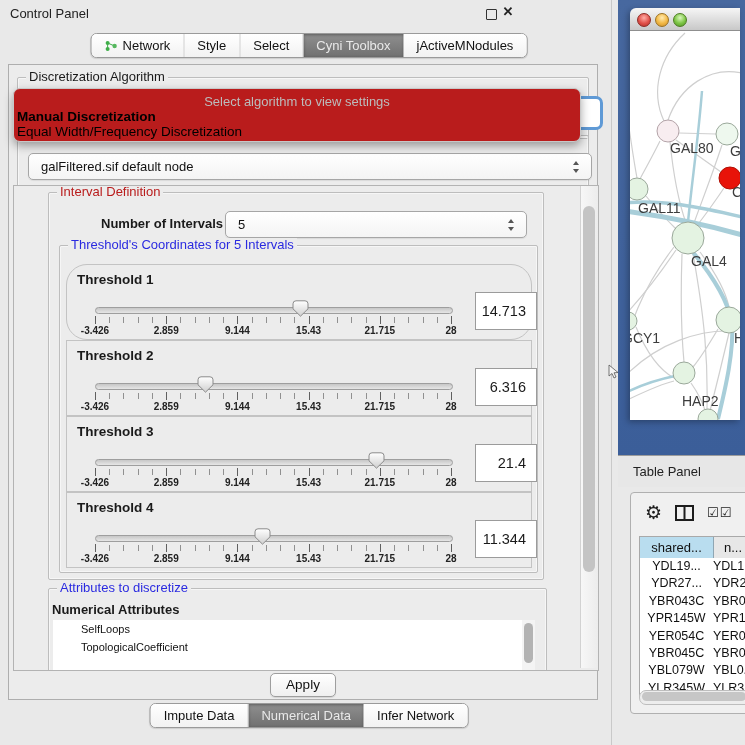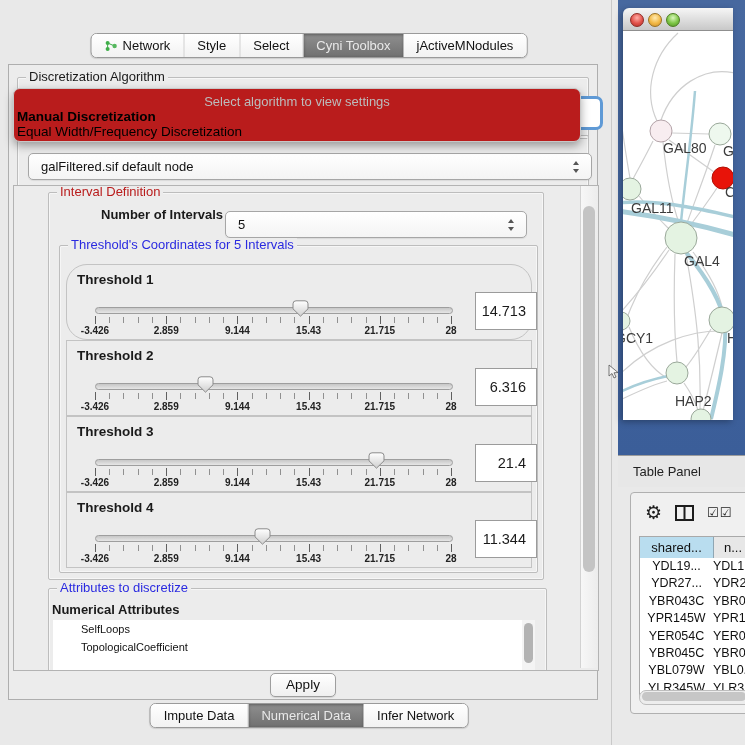--- a/index.html
+++ b/index.html
@@ -64,21 +64,21 @@
   
   .tabledata-group{left:8px;top:70px;width:570px;height:56px;}
   .tabledata-combo{left:10px;top:17px;width:550px;height:25px;}
 
   
   .scrollpane{left:4px;top:120px;width:584px;height:484px;border:1px solid #b3b3b3;background:#ececec;overflow:hidden;}
   .v-scrollbar{position:absolute;right:0;top:0;width:17px;height:482px;background:linear-gradient(90deg,#f7f7f7,#ececec);border-left:1px solid #d2d2d2;}
   .v-thumb{position:absolute;left:2px;top:20px;width:12px;height:366px;background:#c4c4c4;border-radius:6px;}
 
   .interval-group{left:34px;top:6px;width:494px;height:386px;}
-  .num-label{position:absolute;left:52px;top:14px;font-size:13px;font-weight:bold;}
+  .num-label{position:absolute;left:52px;top:23px;font-size:13px;font-weight:bold;}
   .num-combo{left:176px;top:18px;width:288px;height:25px;}
   .thr-group{left:10px;top:52px;width:477px;height:326px;}
   .thr-panel{position:absolute;left:6px;width:464px;height:74px;border:1px solid #c3c3c3;background:#ececec;}
   .thr-label{position:absolute;left:10px;top:7px;font-size:13.5px;font-weight:bold;}
   .thr-track{position:absolute;left:28px;top:42px;width:356px;height:5px;border:1px solid #9e9e9e;border-radius:4px;
              background:linear-gradient(#c7c7c7,#e6e6e6);}
   .thr-thumb{position:absolute;top:35px;width:17px;height:17px;}
   .thr-minor-ticks{position:absolute;left:28px;top:52px;width:357px;height:6px;
              background:repeating-linear-gradient(90deg,#909090 0 1px,transparent 1px 14.24px);}
   .thr-major-tick{position:absolute;top:51px;width:1px;height:8px;background:#606060;}
@@ -92,21 +92,21 @@
   .attr-item{padding-left:28px;font-size:11px;line-height:18px;color:#111;white-space:nowrap;}
   .attr-scrollbar{position:absolute;right:0;top:0;width:13px;height:60px;background:#f4f4f4;}
   .attr-thumb{position:absolute;left:2px;top:3px;width:9px;height:40px;background:#b3b3b3;border-radius:5px;}
 
   .apply-btn{left:50%;top:608px;transform:translateX(-50%);width:64px;height:22px;
              background:linear-gradient(#ffffff,#efefef);border:1px solid #9e9e9e;border-radius:5px;
              font-size:13.5px;text-align:center;line-height:21px;color:#111;box-shadow:0 1px 1px rgba(0,0,0,0.1);}
 
   
   .desktop{left:618px;top:0;width:127px;height:455px;background:linear-gradient(180deg,#47689f,#3b5e99);}
-  .net-window{left:5px;top:8px;width:110px;height:412px;border-top-left-radius:6px;overflow:hidden;
+  .net-window{left:12px;top:8px;width:110px;height:412px;border-top-left-radius:6px;overflow:hidden;
               box-shadow:-2px 2px 6px rgba(0,0,0,0.3);}
   .net-titlebar{height:22px;background:linear-gradient(#f6f6f6,#c8c8c8);border-bottom:1px solid #8f8f8f;position:relative;}
   .tl{position:absolute;top:5px;width:12px;height:12px;border-radius:50%;}
   .tl-red{left:7px;background:radial-gradient(circle at 50% 32%,#ffada6,#e1514a 55%,#b03028);border:0.5px solid #8e2a25;}
   .tl-yellow{left:25px;background:radial-gradient(circle at 50% 32%,#ffeab0,#f2b844 55%,#c98c2c);border:0.5px solid #9a7122;}
   .tl-green{left:43px;background:radial-gradient(circle at 50% 32%,#d9f6bc,#7cc544 55%,#539128);border:0.5px solid #4c7c22;}
   .net-canvas{height:389px;background:#ffffff;position:relative;overflow:hidden;}
 
   .tp-strip{left:618px;top:455px;width:127px;height:32px;background:#e7e7e7;border-top:1px solid #9c9c9c;}
   .tp-title{left:15px;top:8px;font-size:13px;color:#222;}
@@ -124,20 +124,25 @@
   .tp-c2{flex:1;text-align:center;line-height:17.4px;overflow:hidden;white-space:nowrap;}
   .tp-hscroll{left:8px;top:197px;width:112px;height:13px;background:#ededed;border:1px solid #bdbdbd;border-radius:7px;}
   .tp-hthumb{position:absolute;left:2px;top:1px;width:104px;height:9px;background:#c6c6c6;border-radius:5px;}
 
   .cursor{left:608px;top:364px;z-index:99;}
 </style>
 </head>
 <body>
 
 <div class="abs control-panel">
+  <div class="abs cp-titlebar">
+    <div class="abs cp-title">Control Panel</div>
+    <div class="abs float-btn"></div>
+    <div class="abs close-btn">✕</div>
+  </div>
 
   <div class="abs seg-bar top-tabs">
       <div class="seg">
         <svg class="net-ico" width="13" height="13">
           <line x1="3" y1="4" x2="3" y2="10" stroke="#3fae49" stroke-width="1"></line>
           <line x1="3" y1="4" x2="10" y2="7" stroke="#3fae49" stroke-width="1"></line>
           <circle cx="3" cy="4" r="2" fill="#3fae49"></circle>
           <circle cx="3" cy="10" r="2" fill="#3fae49"></circle>
           <circle cx="10" cy="7" r="2.2" fill="#56b85f"></circle>
         </svg>

